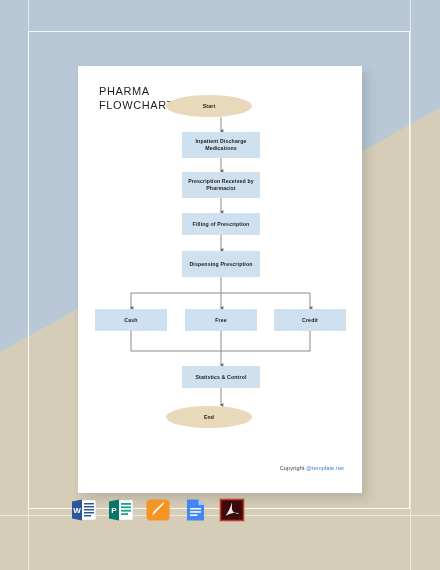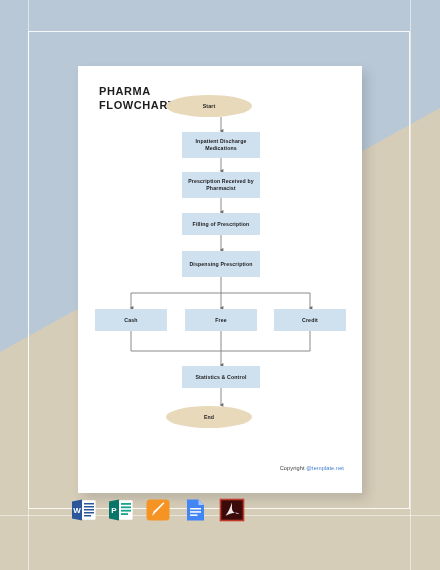--- a/index.html
+++ b/index.html
@@ -56,21 +56,21 @@
     background: #ffffff;
     box-shadow: 5px 6px 10px rgba(60,60,70,0.18);
   }
 
   .page-title {
     position: absolute;
     left: 21px;
     top: 18px;
     width: 95px;
     font-size: 11px;
-    font-weight: bold;
+    font-weight: normal;
     line-height: 14px;
     letter-spacing: 0.6px;
     color: #1d1d1d;
   }
 
   
   .chart {
     position: absolute;
     left: 0;
     top: 0;

